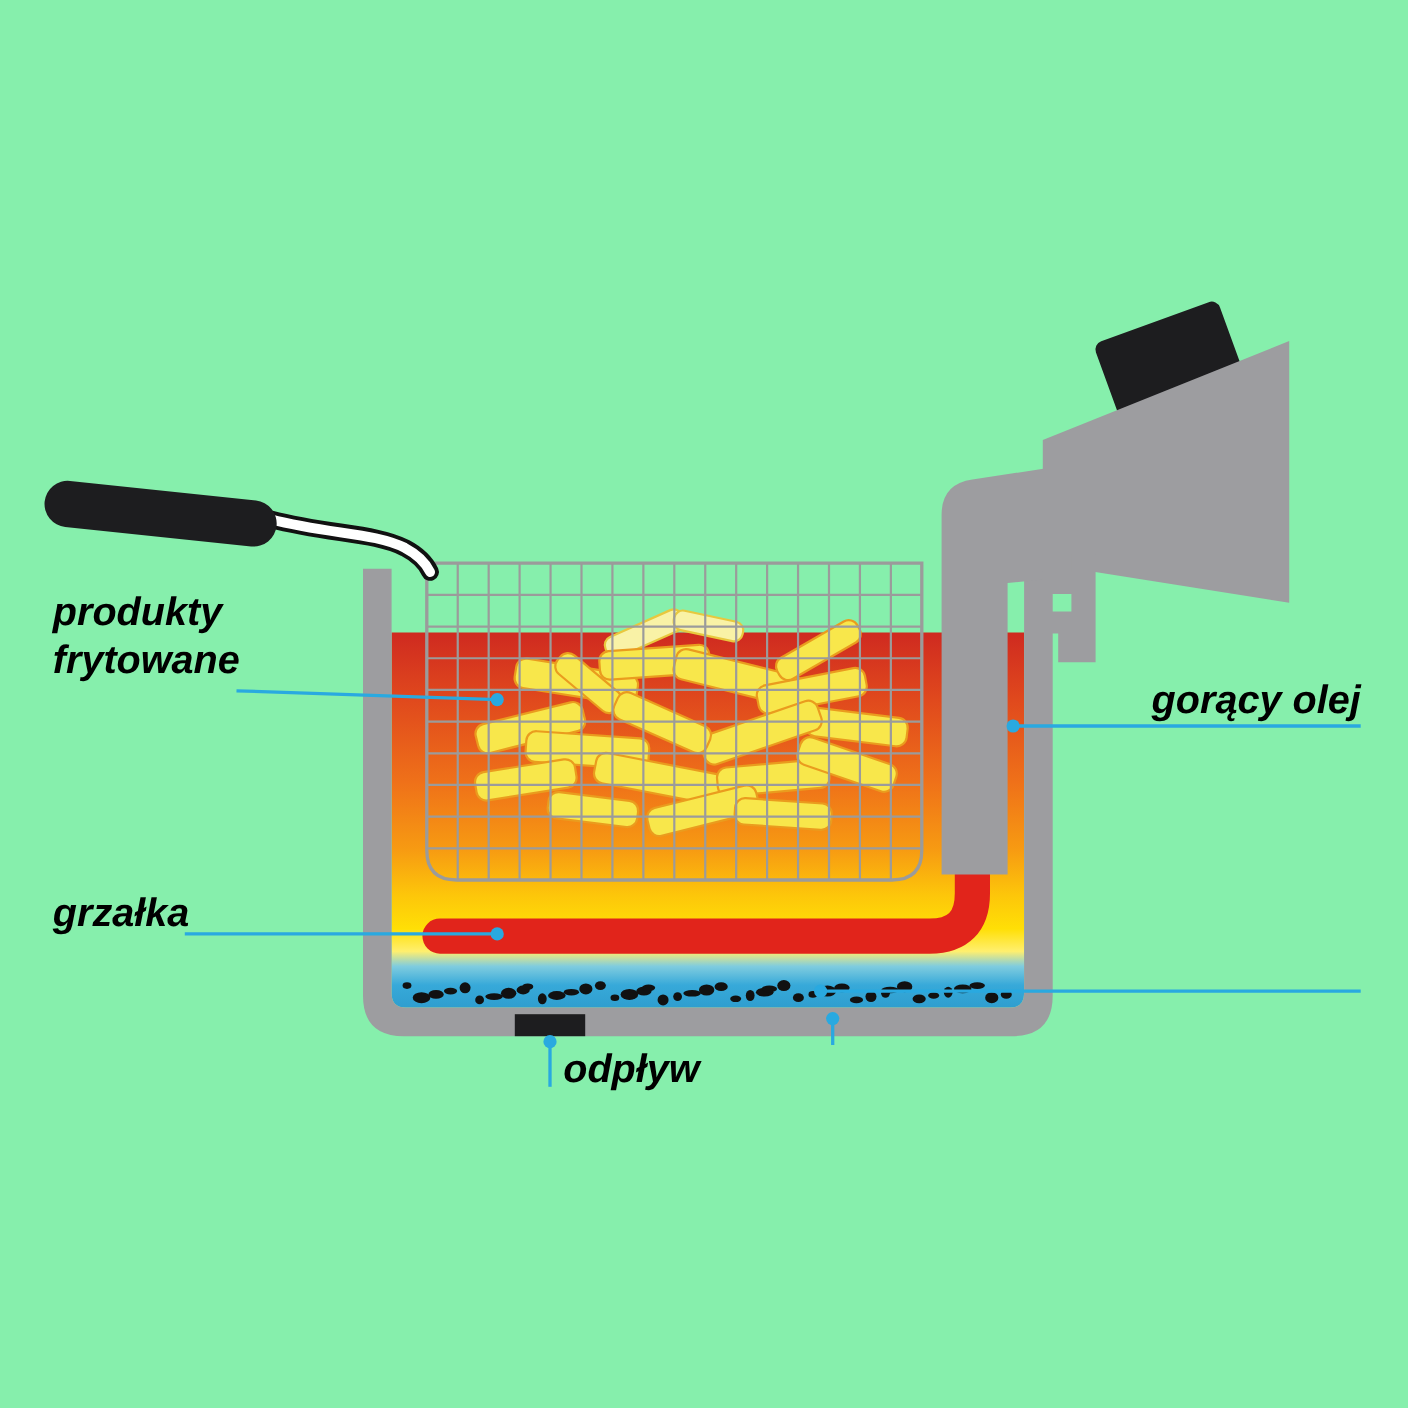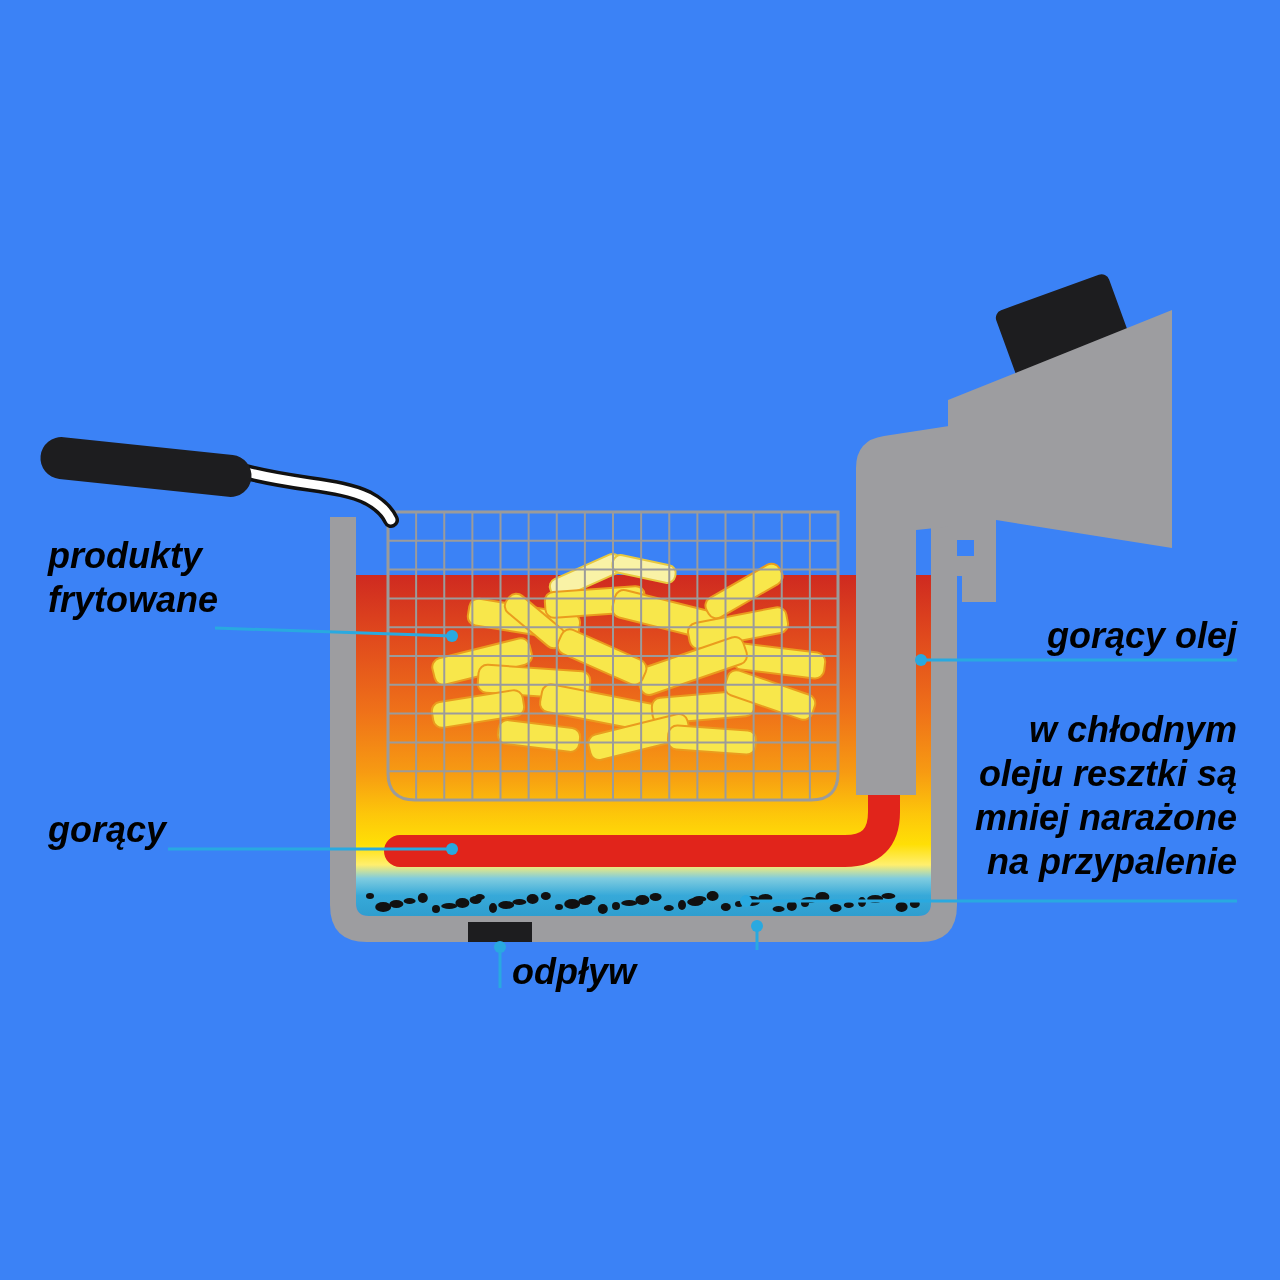--- a/index.html
+++ b/index.html
@@ -1,33 +1,33 @@
 <!DOCTYPE html>
 <html style="--accent-blue: #29a9e0; --heater-red: #e1241b; --metal-gray: #9d9da0; --dark-parts: #1d1d1f; --grid-gray: #9b9b9b; --fries-yellow: #f8e74b; --oil-top-red: #cf2a20; --oil-yellow: #ffdf06; --cold-zone-blue: #2f9ecf;"><head>
 <meta charset="utf-8">
 <style>
   html,body{margin:0;padding:0;background:#fff;}
   .canvas{
     position:relative;
     width:1280px;height:1280px;
-    background:#3b82f6;
+    background:#86efac;
     font-family:"Liberation Sans", sans-serif;
     overflow:hidden;
   }
   .diagram-svg{position:absolute;left:0;top:0;}
   .label{
     position:absolute;
     font-style:italic;
     font-weight:bold;
     font-size:36px;
     line-height:44px;
     color:#000;
     white-space:pre-line;
   }
-  .label.right{text-align:right;}
+  .label.right{text-align:left;}
   .leader{stroke:var(--accent-blue,#29a9e0);stroke-width:3;fill:none;}
   .dot{fill:var(--accent-blue,#29a9e0);stroke:none;}
   .metal{fill:var(--metal-gray,#9d9da0);stroke:none;}
   .dark{fill:var(--dark-parts,#1d1d1f);stroke:none;}
   .fry{fill:var(--fries-yellow,#f8e74b);stroke:#ea9c1e;stroke-width:2;}
   .fry.pale{fill:#f9f2a6;stroke:#e8c83e;}
   .gridline{stroke:var(--grid-gray,#9b9b9b);stroke-width:2;fill:none;}
   .gridborder{stroke:var(--grid-gray,#9b9b9b);stroke-width:3;fill:none;}
 </style>
 </head>
@@ -196,25 +196,21 @@
       <circle class="dot" cx="500" cy="947" r="6"></circle>
 
       <line class="leader" x1="757" y1="926" x2="757" y2="950"></line>
       <circle class="dot" cx="757" cy="926" r="6"></circle>
     </g>
   </svg>
 
   <div class="label" style="left:48px;top:534px;">produkty
 frytowane</div>
 
-  <div class="label" style="left:48px;top:808px;">gorący</div>
+  <div class="label" style="left:48px;top:808px;">grzałka</div>
 
   <div class="label right" style="right:43px;top:614px;">gorący olej</div>
 
-  <div class="label right" style="right:43px;top:708px;">w chłodnym
-oleju resztki są
-mniej narażone
-na przypalenie</div>
 
   <div class="label" style="left:512px;top:950px;text-align:center;">odpływ</div>
 
 
 </div>
 
 </body></html>

